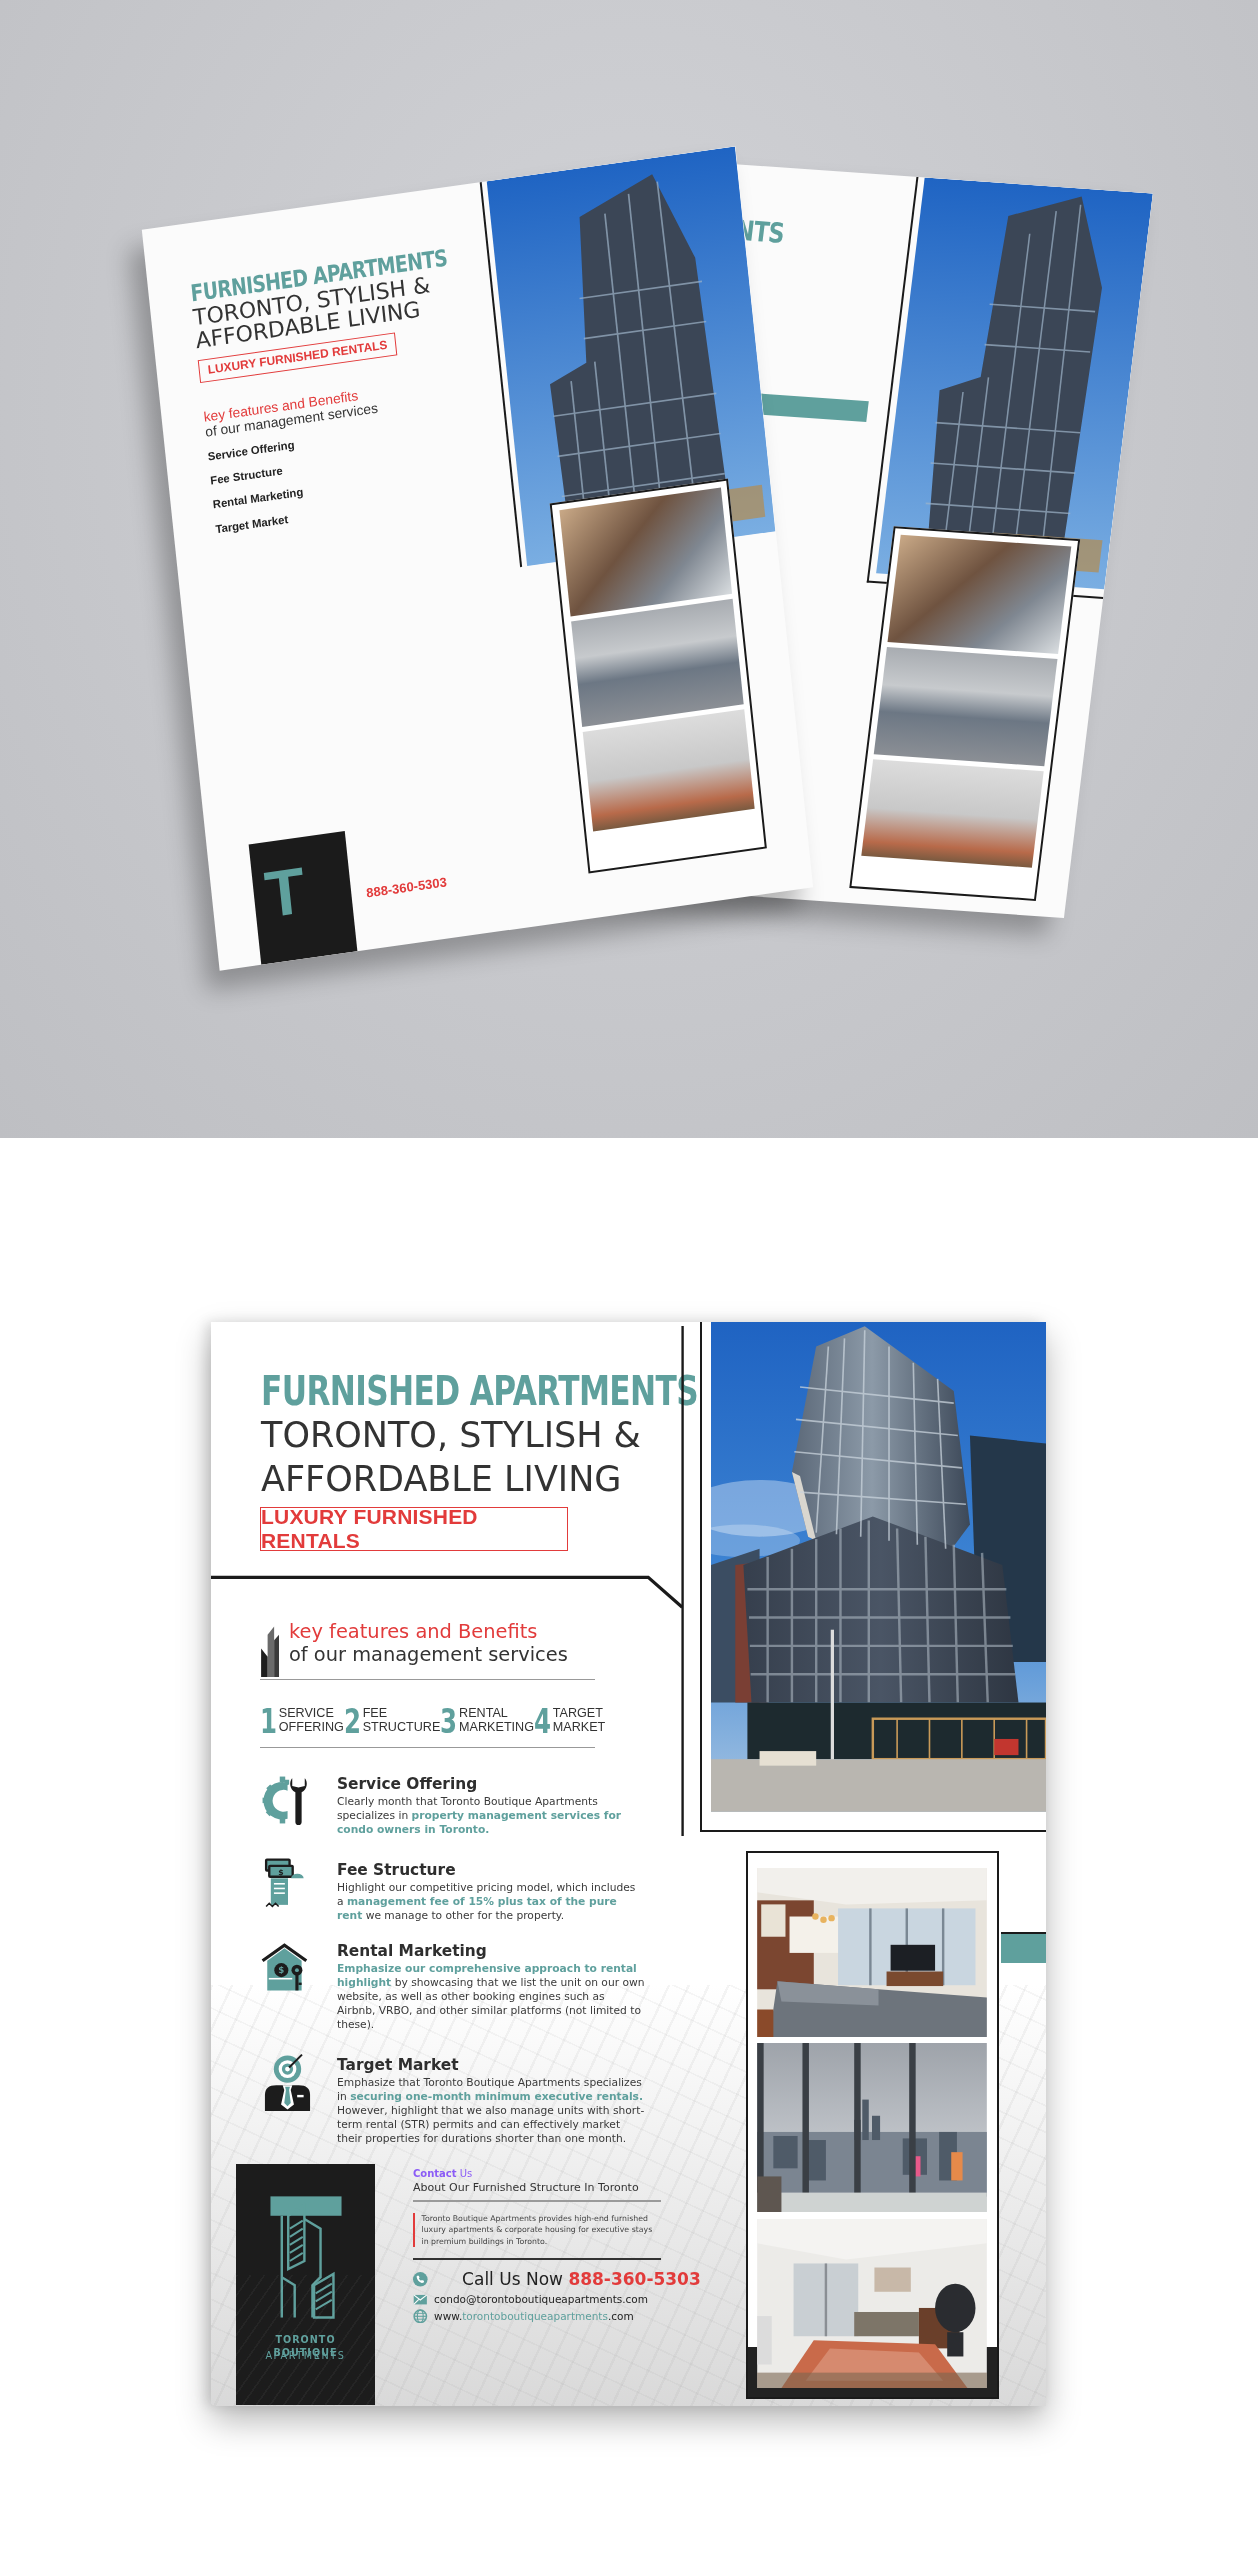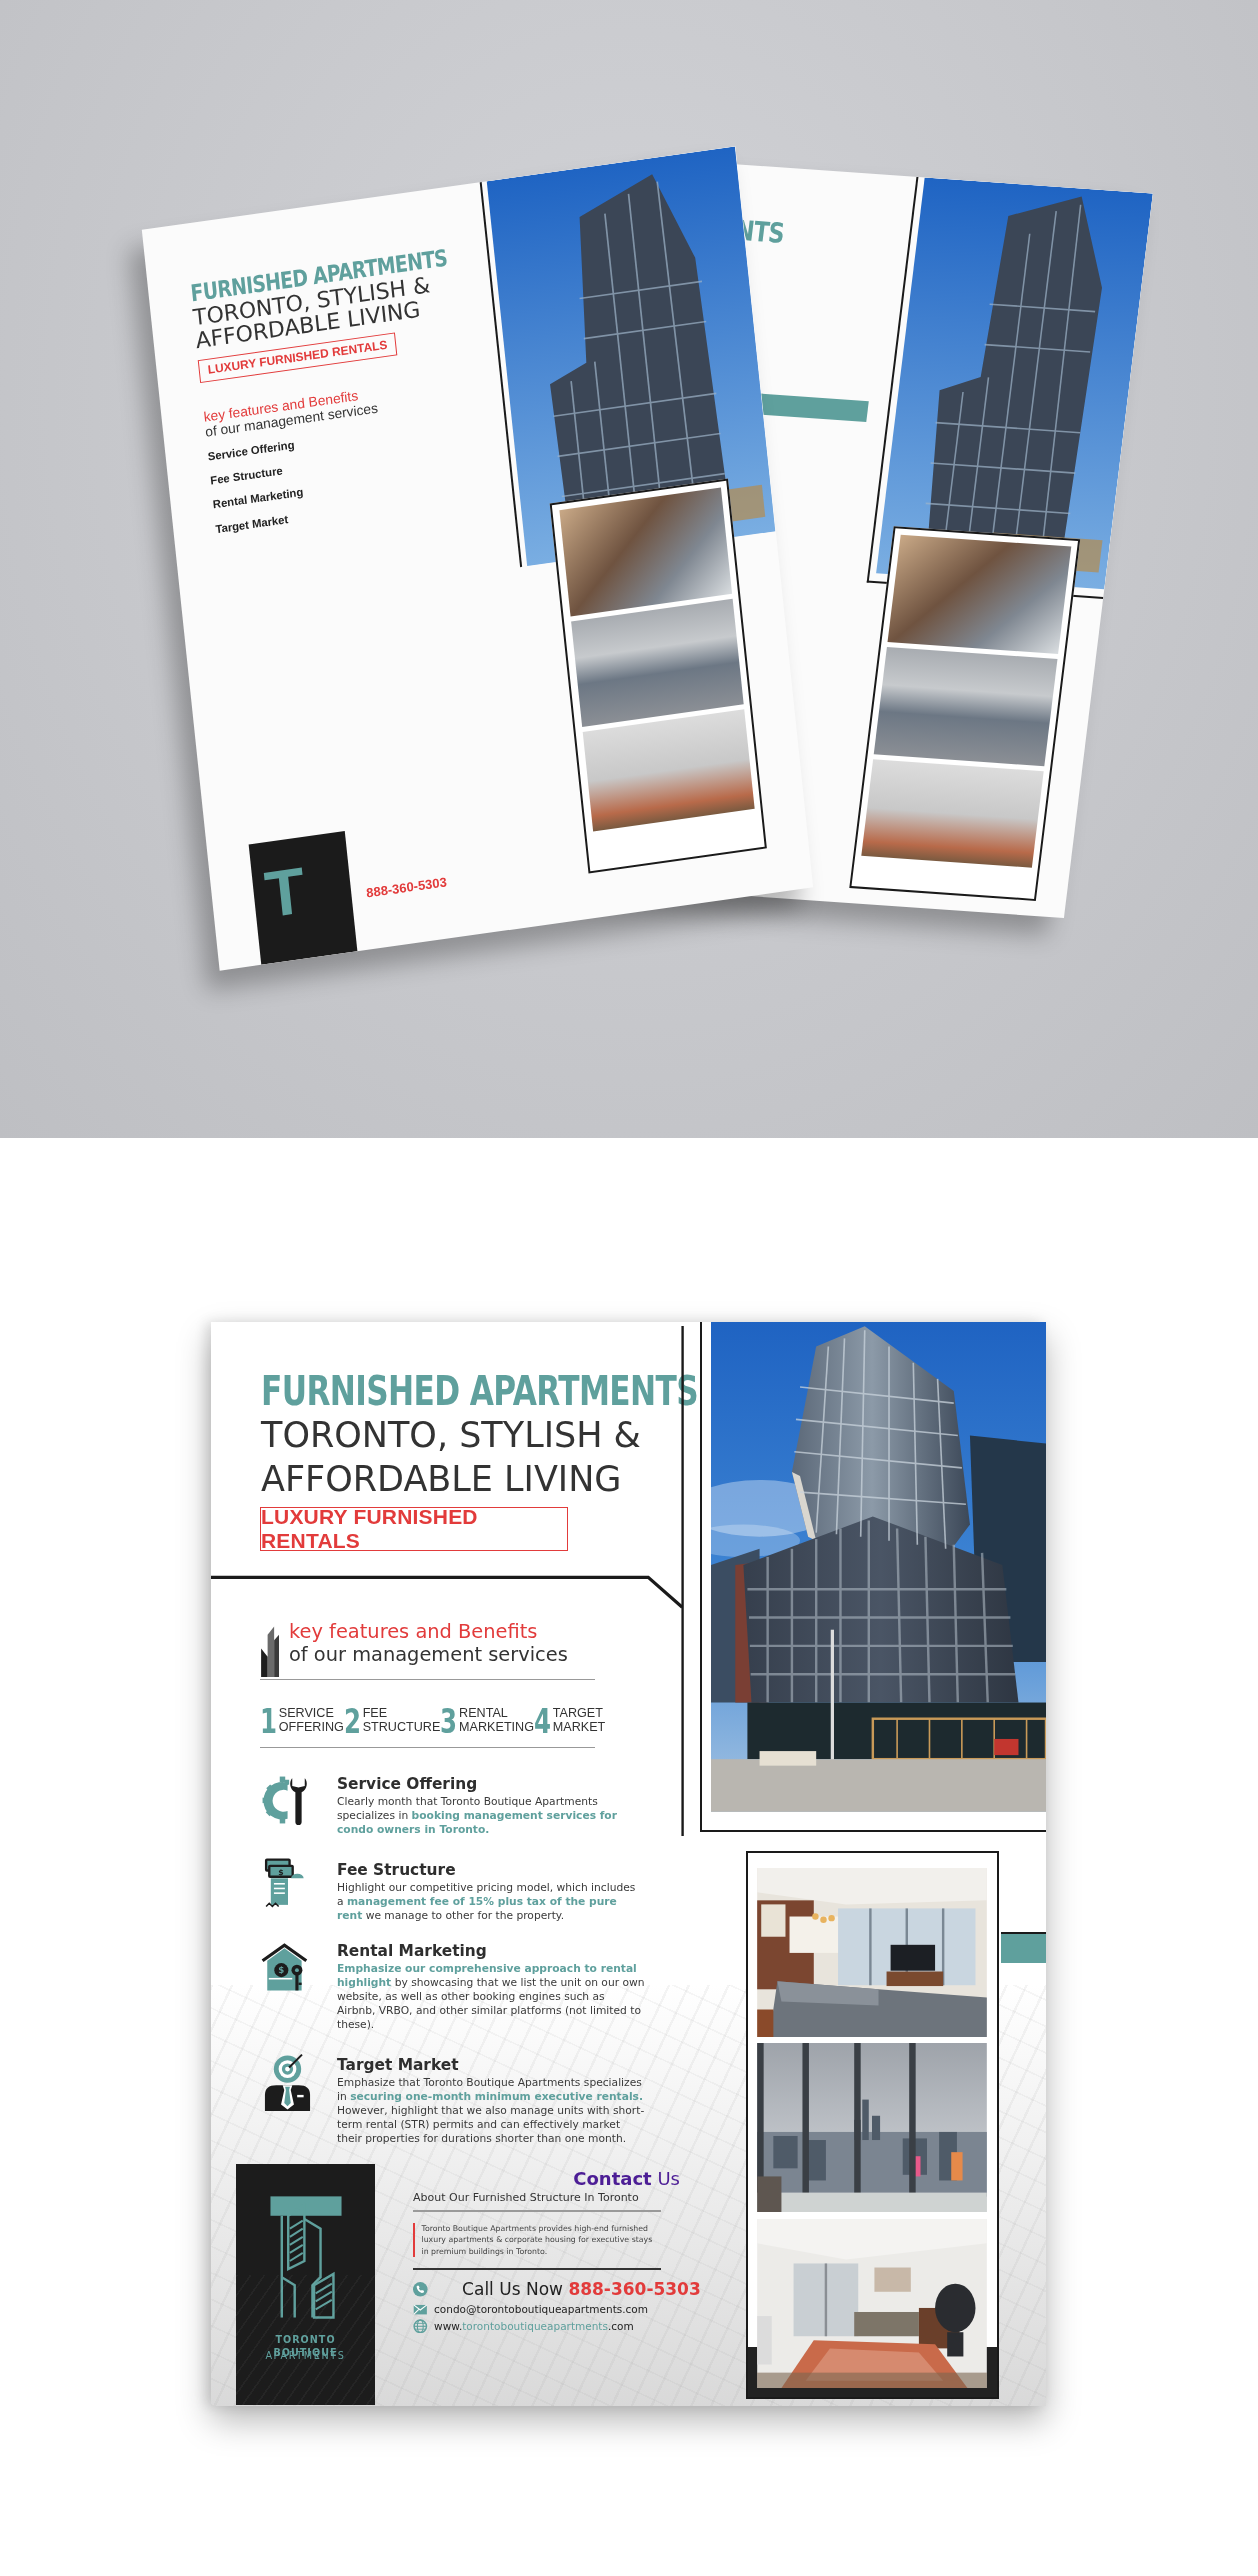--- a/index.html
+++ b/index.html
@@ -87,21 +87,21 @@
     overflow: hidden;
   }
   .logo-box::after {
     content: ""; position: absolute; left: 0; bottom: 0; width: 100%; height: 130px;
     background: repeating-linear-gradient(125deg, rgba(255,255,255,0.04) 0 1.6px, rgba(0,0,0,0) 1.6px 11.3px);
   }
   .logo-t1 { position: absolute; left: 0; width: 100%; top: 169px; text-align: center; font-family: "DejaVu Sans", sans-serif; font-weight: bold; color: #5fa09d; font-size: 11.3px; letter-spacing: 1.2px; transform: scaleX(0.85); }
   .logo-t2 { position: absolute; left: 0; width: 100%; top: 186px; text-align: center; font-family: "DejaVu Sans", sans-serif; color: #5fa09d; font-size: 9.7px; letter-spacing: 1.6px; }
 
   .contact { position: absolute; left: 202px; top: 846px; width: 267px; }
-  .c-head { font-family: "DejaVu Sans", sans-serif; font-size: 18px; color: #4c1d95; text-align: right; }
+  .c-head { font-family: "DejaVu Sans", sans-serif; font-size: 10px; color: #8b5cf6; }
   .c-head b { font-weight: bold; }
   .c-sub { font-family: "DejaVu Sans", sans-serif; font-size: 11px; color: #333; margin-top: 1.6px; }
   .c-rule1 { width: 248px; height: 1.6px; background: #9a9a9a; margin-top: 6.5px; }
   .c-desc { margin-top: 11.3px; border-left: 2.4px solid #e23b3b; padding-left: 6.5px; font-family: "DejaVu Sans", sans-serif; font-size: 7.8px; color: #444; line-height: 1.45; width: 248px; }
   .c-rule2 { width: 248px; height: 1.6px; background: #333; margin-top: 11.3px; }
   .c-line { display: flex; align-items: center; margin-top: 6.5px; }
   .c-line .ci { width: 14.6px; height: 14.6px; margin-right: 6.5px; flex: 0 0 14.6px; }
   .c-call { font-family: "DejaVu Sans", sans-serif; font-size: 17px; color: #222; white-space: nowrap; }
   .c-phone { color: #e23b3b; font-weight: bold; }
   .c-mail, .c-web { font-family: "DejaVu Sans", sans-serif; font-size: 10.5px; color: #222; white-space: nowrap; }
@@ -277,21 +277,21 @@
       <path d="M34 10 A24 24 0 1 0 34 56 L34 46 A14 14 0 1 1 34 20 Z" fill="#5fa09d"></path>
       <rect x="8" y="14" width="7" height="7" fill="#5fa09d" transform="rotate(-45 11 17)"></rect>
       <rect x="8" y="44" width="7" height="7" fill="#5fa09d" transform="rotate(45 11 47)"></rect>
       <rect x="2" y="29" width="7" height="7" fill="#5fa09d"></rect>
       <rect x="24" y="2" width="7" height="7" fill="#5fa09d"></rect>
       <rect x="24" y="55" width="7" height="7" fill="#5fa09d"></rect>
       <path d="M40 4 C36 8 36 18 44 22 L44 60 A4 4 0 0 0 52 60 L52 22 C60 18 60 8 56 4 L56 14 L48 16 L40 14 Z" fill="#1c1c1c"></path>
     </svg>
     <div class="ftext">
       <div class="ftitle">Service Offering</div>
-      <div class="fbody"><span>Clearly month that Toronto Boutique Apartments specializes in </span><span class="hl">booking management services for condo owners in Toronto.</span><span></span></div>
+      <div class="fbody"><span>Clearly month that Toronto Boutique Apartments specializes in </span><span class="hl">property management services for condo owners in Toronto.</span><span></span></div>
     </div>
   </div>
 
   <div class="feature" style="top:539px;">
     <svg class="ficon" style="top:-3.2px;left:1.6px;" viewBox="0 0 64 64">
       <rect x="4" y="2" width="30" height="14" rx="1" fill="#5fa09d" stroke="#1c1c1c" stroke-width="3"></rect>
       <rect x="8" y="10" width="30" height="14" rx="1" fill="#5fa09d" stroke="#1c1c1c" stroke-width="3"></rect>
       <text x="23" y="22" font-size="10" font-weight="bold" fill="#1c1c1c" text-anchor="middle" font-family="DejaVu Sans, sans-serif">$</text>
       <rect x="10" y="26" width="22" height="34" fill="#5fa09d"></rect>
       <rect x="14" y="32" width="14" height="2" fill="#fff"></rect>

